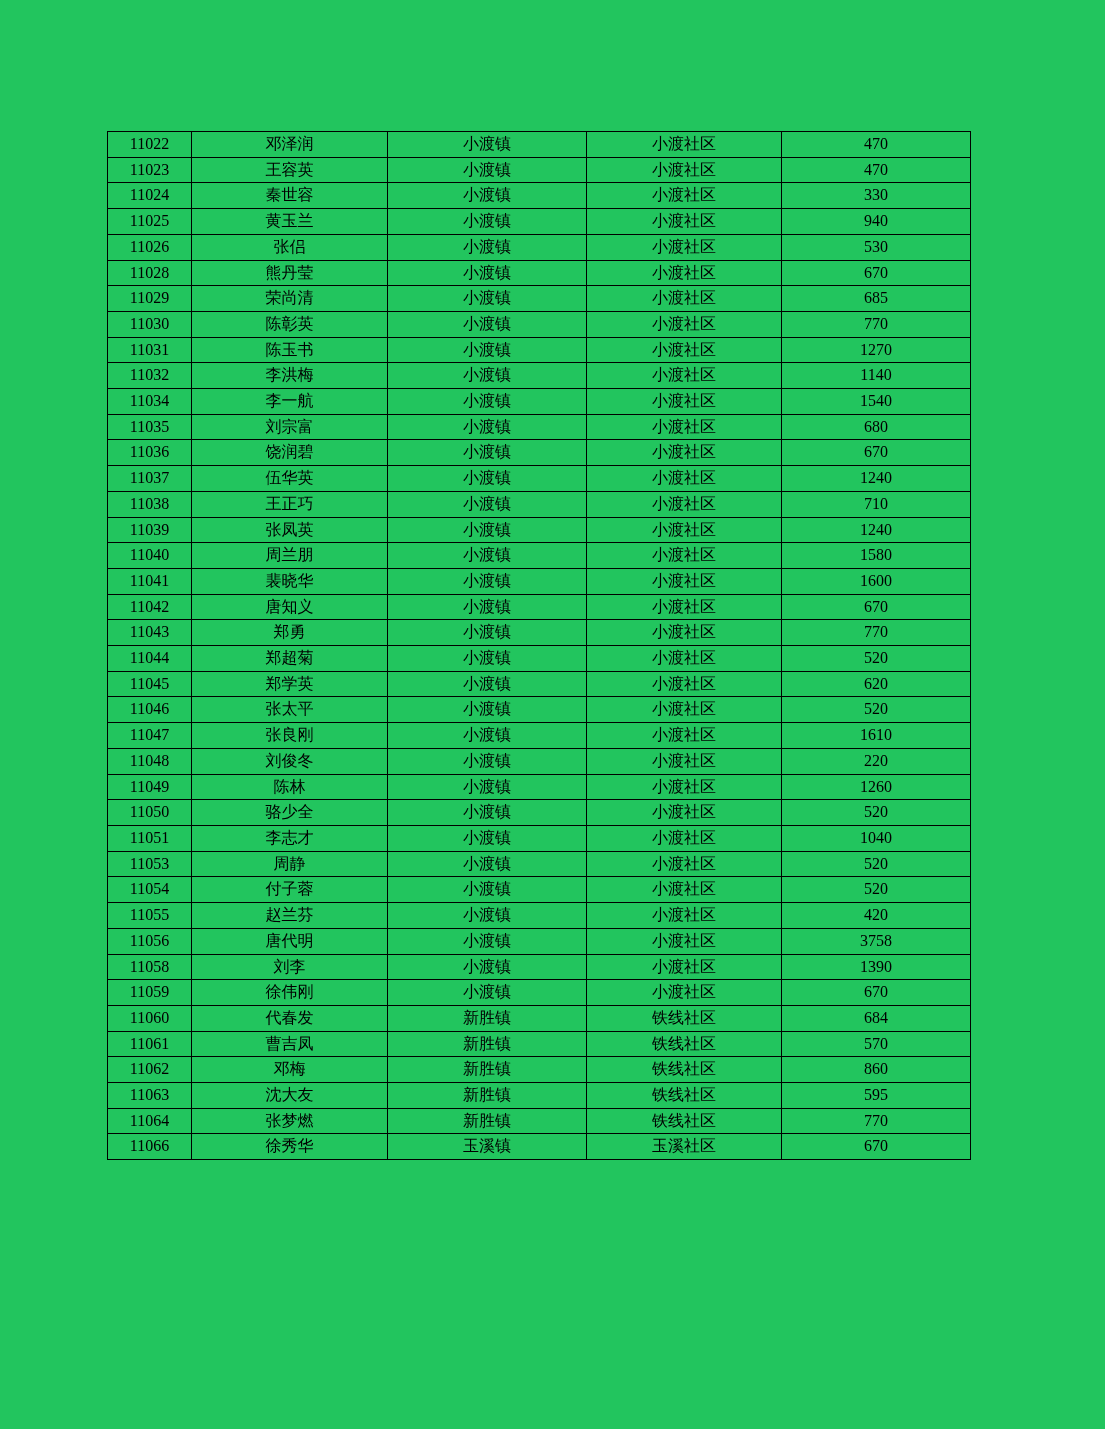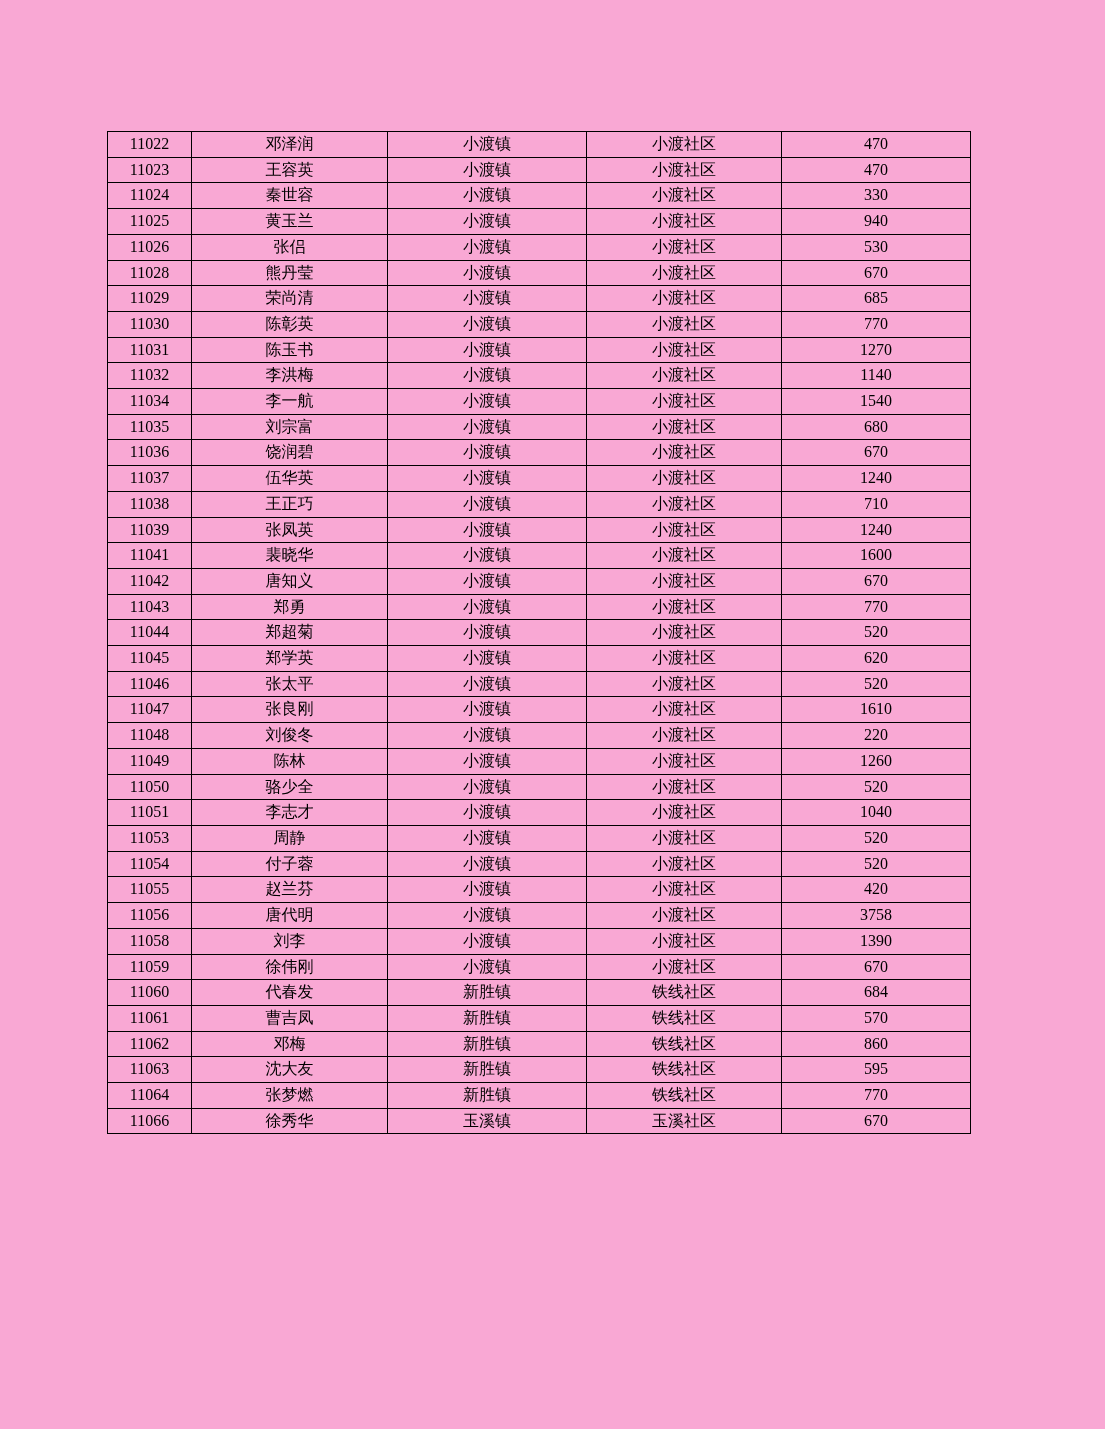--- a/index.html
+++ b/index.html
@@ -13,21 +13,21 @@
     position: relative;
     font-family: "Liberation Serif", "DejaVu Serif", serif;
     color: #000000;
   }
   .page {
     position: absolute;
     left: 0;
     top: 0;
     width: 1105px;
     height: 1429px;
-    background: #f9a8d4;
+    background: #22c55e;
   }
   .table-wrap {
     position: absolute;
     left: 107px;
     top: 131px;
   }
   table.data-table {
     border-collapse: collapse;
     table-layout: fixed;
     width: 863px;
@@ -169,20 +169,27 @@
             <td>710</td>
           </tr>
           <tr>
             <td>11039</td>
             <td>张凤英</td>
             <td>小渡镇</td>
             <td>小渡社区</td>
             <td>1240</td>
           </tr>
           <tr>
+            <td>11040</td>
+            <td>周兰朋</td>
+            <td>小渡镇</td>
+            <td>小渡社区</td>
+            <td>1580</td>
+          </tr>
+          <tr>
             <td>11041</td>
             <td>裴晓华</td>
             <td>小渡镇</td>
             <td>小渡社区</td>
             <td>1600</td>
           </tr>
           <tr>
             <td>11042</td>
             <td>唐知义</td>
             <td>小渡镇</td>

